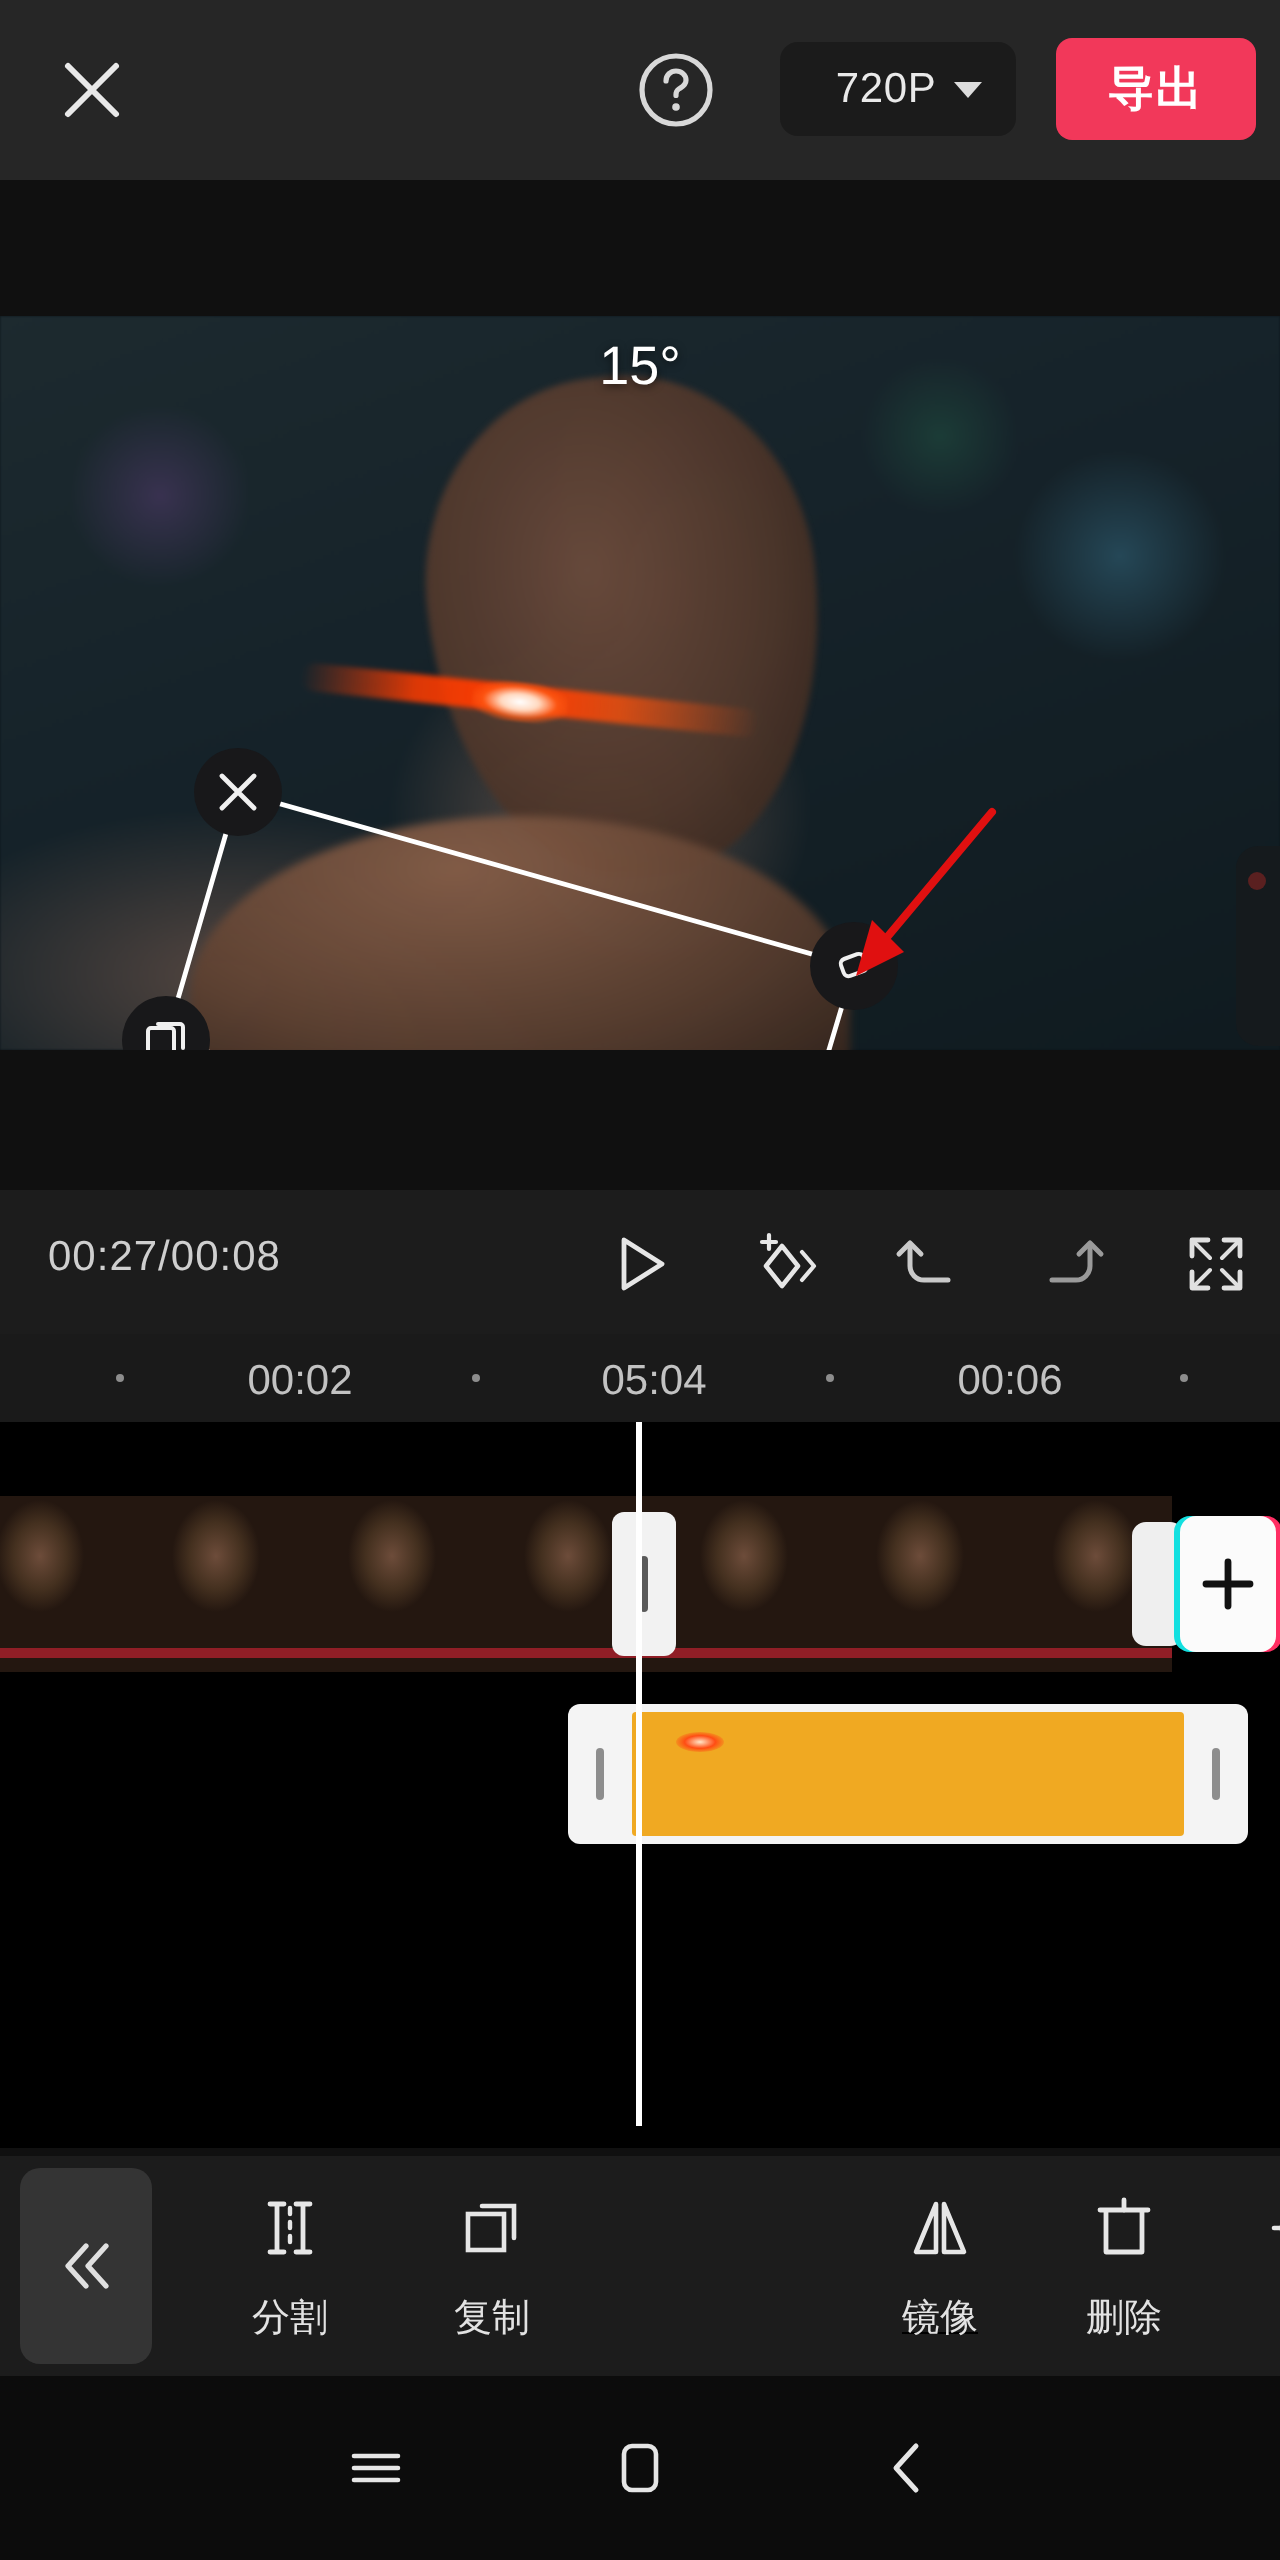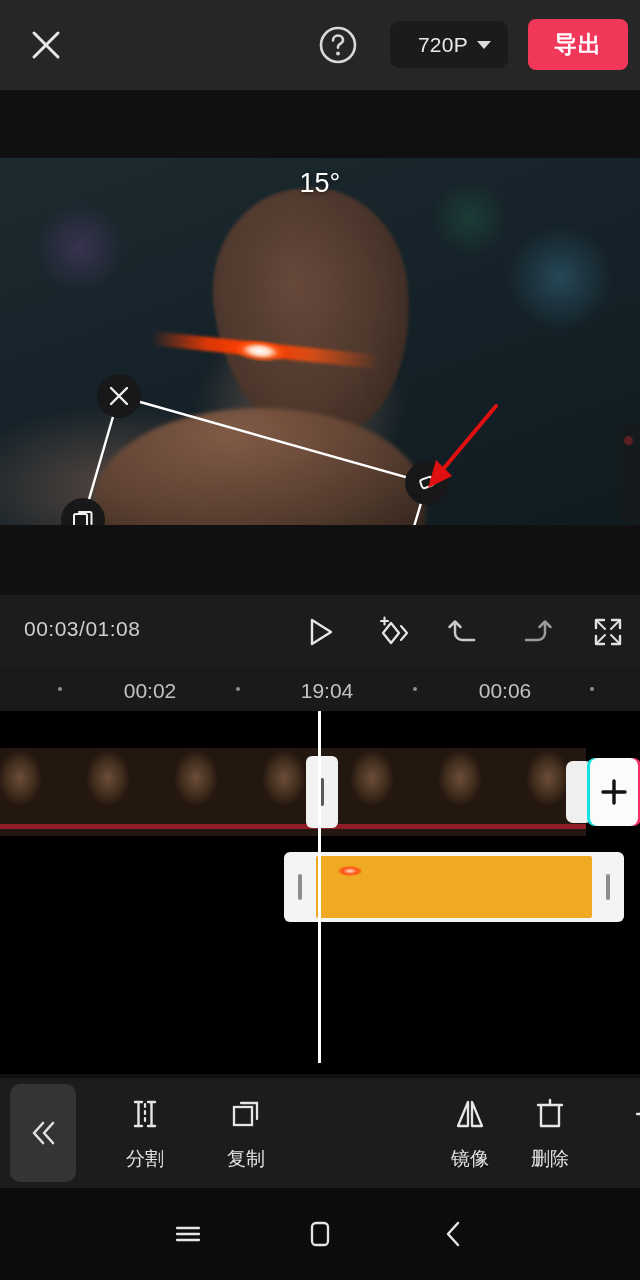--- a/index.html
+++ b/index.html
@@ -223,21 +223,21 @@
       </svg>
     </div>
 
     <svg style="position:absolute;left:400px;top:240px;" width="120" height="110" viewBox="0 0 120 110">
       <path d="M96 8 L34 82" stroke="#e01010" stroke-width="4" fill="none" stroke-linecap="round"></path>
       <path d="M28 90 L36 62 L52 78 Z" fill="#e01010"></path>
     </svg>
   </div>
 
   <div class="ctrlbar">
-    <div class="time-text">00:03/01:08</div>
+    <div class="time-text">00:27/00:08</div>
     <div class="ctrl-icon" style="left:297px;">
       <svg width="34" height="34" viewBox="0 0 34 34">
         <path d="M9 5 L28 17 L9 29 Z" stroke="#e6e6e6" stroke-width="2.4" fill="none" stroke-linejoin="round"></path>
       </svg>
     </div>
     <div class="ctrl-icon" style="left:369px;">
       <svg width="38" height="38" viewBox="0 0 38 38">
         <path d="M18 10 L26 20 L18 30 L10 20 Z" stroke="#e6e6e6" stroke-width="2.3" fill="none" stroke-linejoin="round"></path>
         <path d="M8 8 h7 M11.5 4.5 v7" stroke="#e6e6e6" stroke-width="2.1" stroke-linecap="round"></path>
         <path d="M28 13 L34 20 L28 27" stroke="#e6e6e6" stroke-width="2.1" fill="none" stroke-linecap="round" stroke-linejoin="round"></path>
@@ -260,21 +260,21 @@
     <div class="ctrl-icon" style="left:585px;">
       <svg width="34" height="34" viewBox="0 0 34 34">
         <path d="M5 13 V5 h8 M21 5 h8 v8 M29 21 v8 h-8 M13 29 H5 v-8" stroke="#e0e0e0" stroke-width="2.4" fill="none" stroke-linecap="round" stroke-linejoin="round"></path>
         <path d="M6 6 L14 14 M28 6 L20 14 M28 28 L20 20 M6 28 L14 20" stroke="#e0e0e0" stroke-width="2" fill="none" stroke-linecap="round"></path>
       </svg>
     </div>
   </div>
 
   <div class="ruler">
     <span class="tick-label" style="left:150px;">00:02</span>
-    <span class="tick-label" style="left:327px;">19:04</span>
+    <span class="tick-label" style="left:327px;">05:04</span>
     <span class="tick-label" style="left:505px;">00:06</span>
     <span class="tick-dot" style="left:60px;"></span>
     <span class="tick-dot" style="left:238px;"></span>
     <span class="tick-dot" style="left:415px;"></span>
     <span class="tick-dot" style="left:592px;"></span>
   </div>
 
   <div class="timeline">
     <div class="track-video">
       <div class="thumb" style="left:-26px;">
@@ -365,21 +365,21 @@
     <div class="tool-item" style="left:427px;text-decoration:underline;">
       <div class="tool-icon">
         <svg width="38" height="34" viewBox="0 0 38 34">
           <path d="M17 5 L7 29 h10 Z" stroke="#e6e6e6" stroke-width="2.3" fill="none" stroke-linejoin="round"></path>
           <path d="M21 5 L31 29 H21 Z" stroke="#e6e6e6" stroke-width="2.3" fill="none" stroke-linejoin="round"></path>
         </svg>
       </div>
       <span class="ti-label">镜像</span>
     </div>
 
-    <div class="tool-item" style="left:507px;align-items:center;">
+    <div class="tool-item" style="left:519px;align-items:center;">
       <div class="tool-icon">
         <svg width="34" height="34" viewBox="0 0 34 34">
           <path d="M5 8 h24" stroke="#e6e6e6" stroke-width="2.4" stroke-linecap="round"></path>
           <path d="M17 3 v5" stroke="#e6e6e6" stroke-width="2.4" stroke-linecap="round"></path>
           <path d="M8 8 v21 h18 V8" stroke="#e6e6e6" stroke-width="2.4" fill="none" stroke-linejoin="round"></path>
         </svg>
       </div>
       <span class="ti-label">删除</span>
     </div>
 

